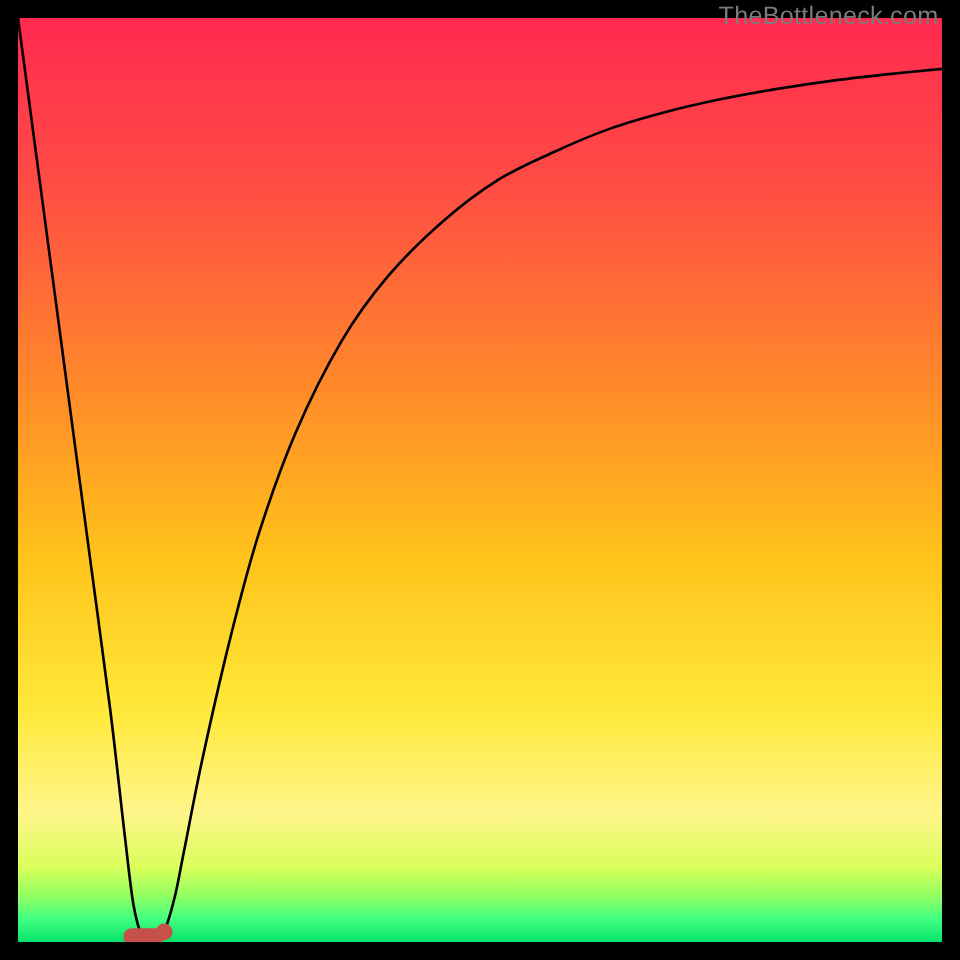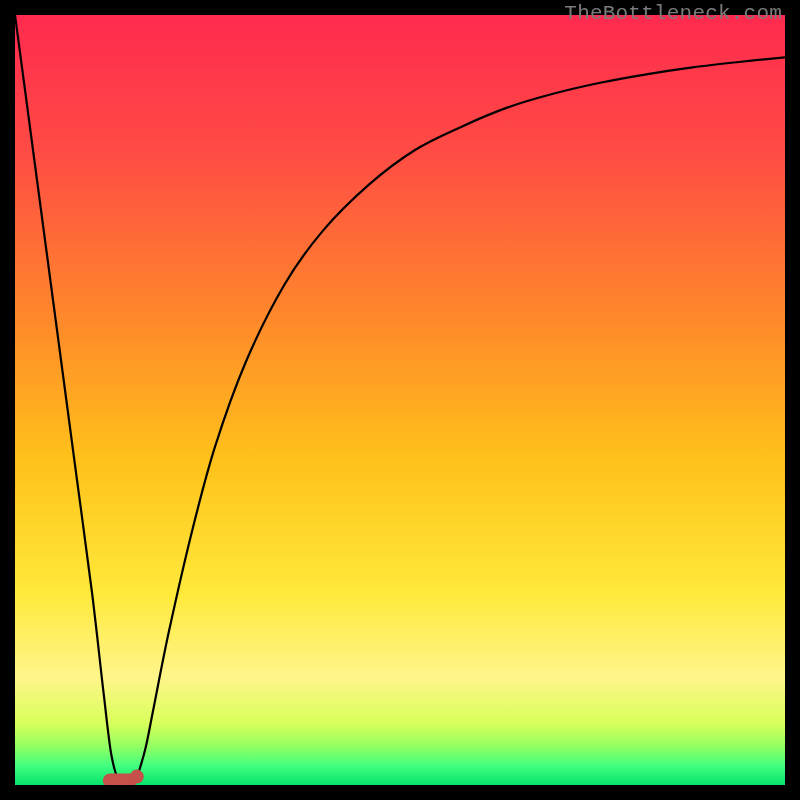--- a/index.html
+++ b/index.html
@@ -19,21 +19,21 @@
     height: 770px;
     background: #000;
   }
   .watermark {
     position: absolute;
     top: 2px;
     right: 18px;
     color: #7b7b7b;
     font-size: 21px;
     font-weight: 500;
-    font-family: Liberation Mono, monospace;
+    font-family: Liberation Sans, sans-serif;
     letter-spacing: 0.2px;
   }
   svg {
     display: block;
   }
 </style>
 </head>
 <body>
 
 <div class="frame">

